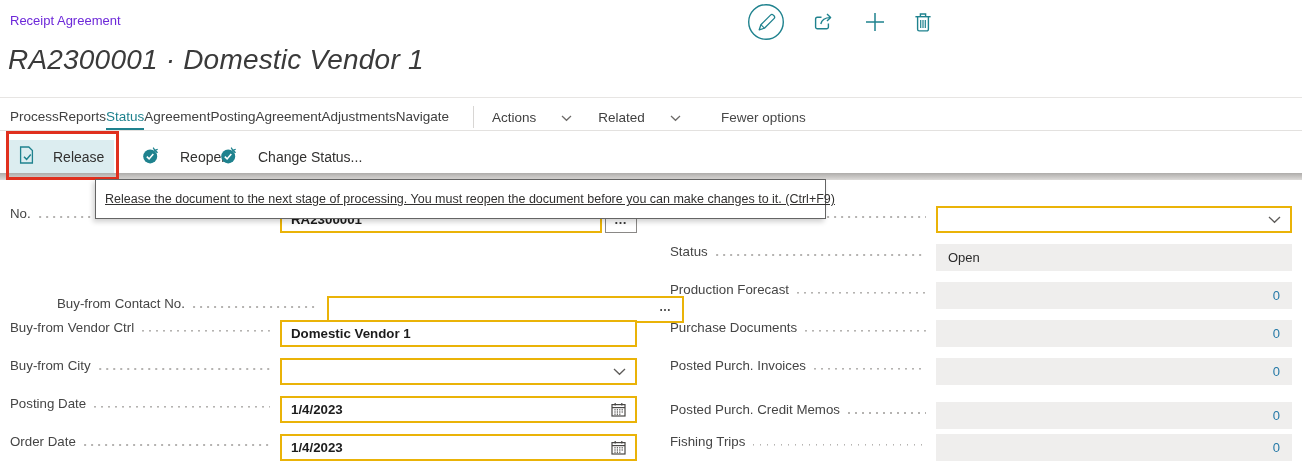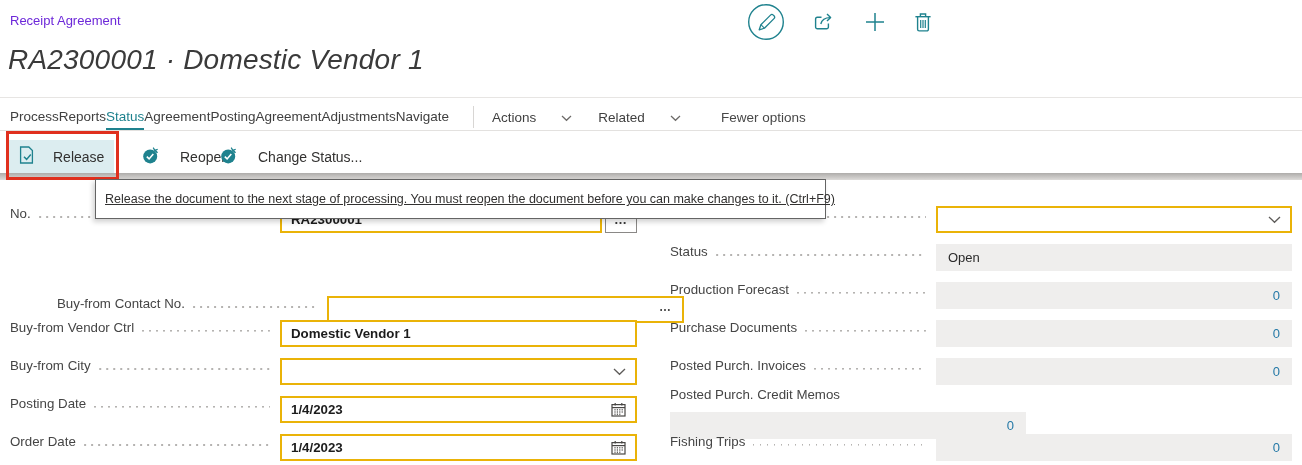--- a/index.html
+++ b/index.html
@@ -325,21 +325,21 @@
     </div>
     <div class="field-row" style="top: 152px;">
       <span class="f-label">Posted Purch. Invoices</span>
       <span class="f-leader"></span>
       <div class="ctrl" style="width: 356px;">
         <div class="ro num grow">
           <span>0</span>
         </div>
       </div>
     </div>
-    <div class="field-row" style="top: 181px; flex-direction: column;">
+    <div class="field-row" style="top: 196px;">
       <span class="f-label">Posted Purch. Credit Memos</span>
       <span class="f-leader"></span>
       <div class="ctrl" style="width: 356px;">
         <div class="ro num grow">
           <span>0</span>
         </div>
       </div>
     </div>
     <div class="field-row" style="top: 228px;">
       <span class="f-label">Fishing Trips</span>

